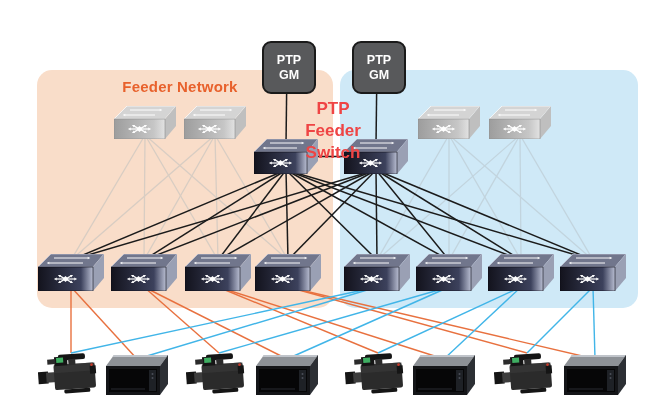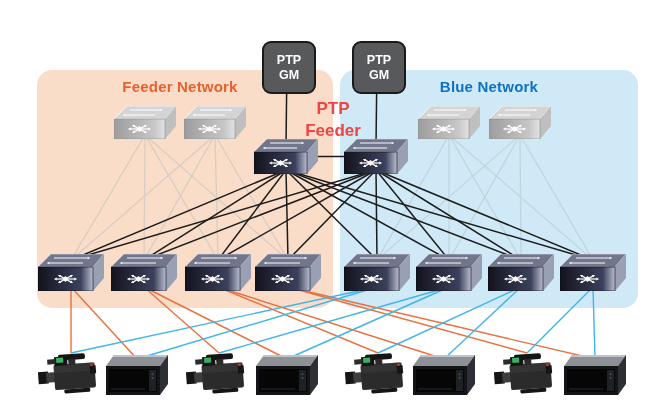--- a/index.html
+++ b/index.html
@@ -31,21 +31,20 @@
 </style>
 </head>
 <body>
 
 <div class="stage">
 
   <div class="region region-amber" style="background: rgb(249, 221, 201);"></div>
   <div class="region region-blue" style="background: rgb(207, 233, 247);"></div>
 
   <div class="net-label label-amber" style="color: rgb(232, 97, 44);">Feeder Network</div>
-  <div class="net-label label-blue" style="color: rgb(13, 114, 196);">Blue Network</div>
 
   <svg id="edges" width="672" height="401">
       <line x1="145" y1="135" x2="71" y2="260" stroke="#d8cdc3" stroke-width="1.3"></line>
       <line x1="145" y1="135" x2="144" y2="260" stroke="#d8cdc3" stroke-width="1.3"></line>
       <line x1="145" y1="135" x2="218" y2="260" stroke="#d8cdc3" stroke-width="1.3"></line>
       <line x1="145" y1="135" x2="288" y2="260" stroke="#d8cdc3" stroke-width="1.3"></line>
       <line x1="215" y1="135" x2="71" y2="260" stroke="#d8cdc3" stroke-width="1.3"></line>
       <line x1="215" y1="135" x2="144" y2="260" stroke="#d8cdc3" stroke-width="1.3"></line>
       <line x1="215" y1="135" x2="218" y2="260" stroke="#d8cdc3" stroke-width="1.3"></line>
       <line x1="215" y1="135" x2="288" y2="260" stroke="#d8cdc3" stroke-width="1.3"></line>
@@ -679,15 +678,16 @@
     <span>PTP</span>
     <span>GM</span>
   </div>
   <div class="gm gm2" style="background: rgb(88, 89, 91); border: 2.5px solid rgb(26, 26, 26); color: rgb(255, 255, 255);">
     <span>PTP</span>
     <span>GM</span>
   </div>
 
   <div class="feeder-label">
     <span>PTP Feeder</span>
+    <span>Switch</span>
   </div>
 
 </div>
 
 </body></html>

